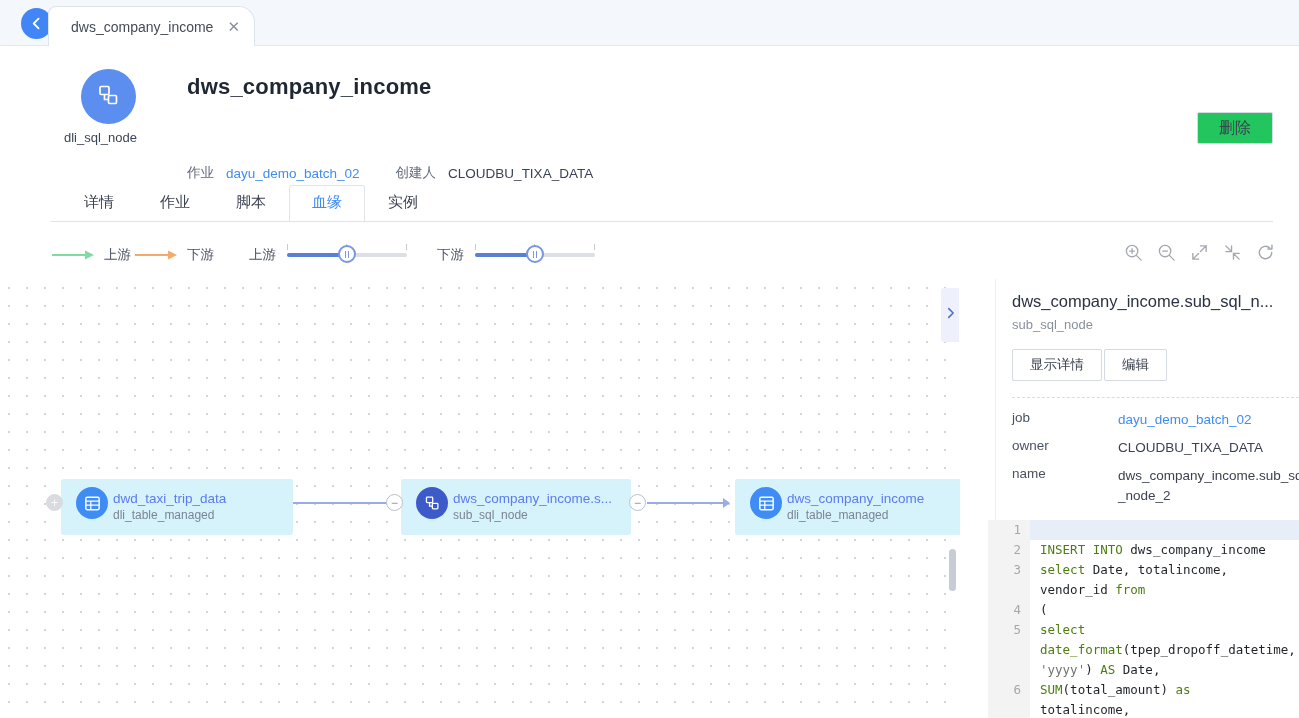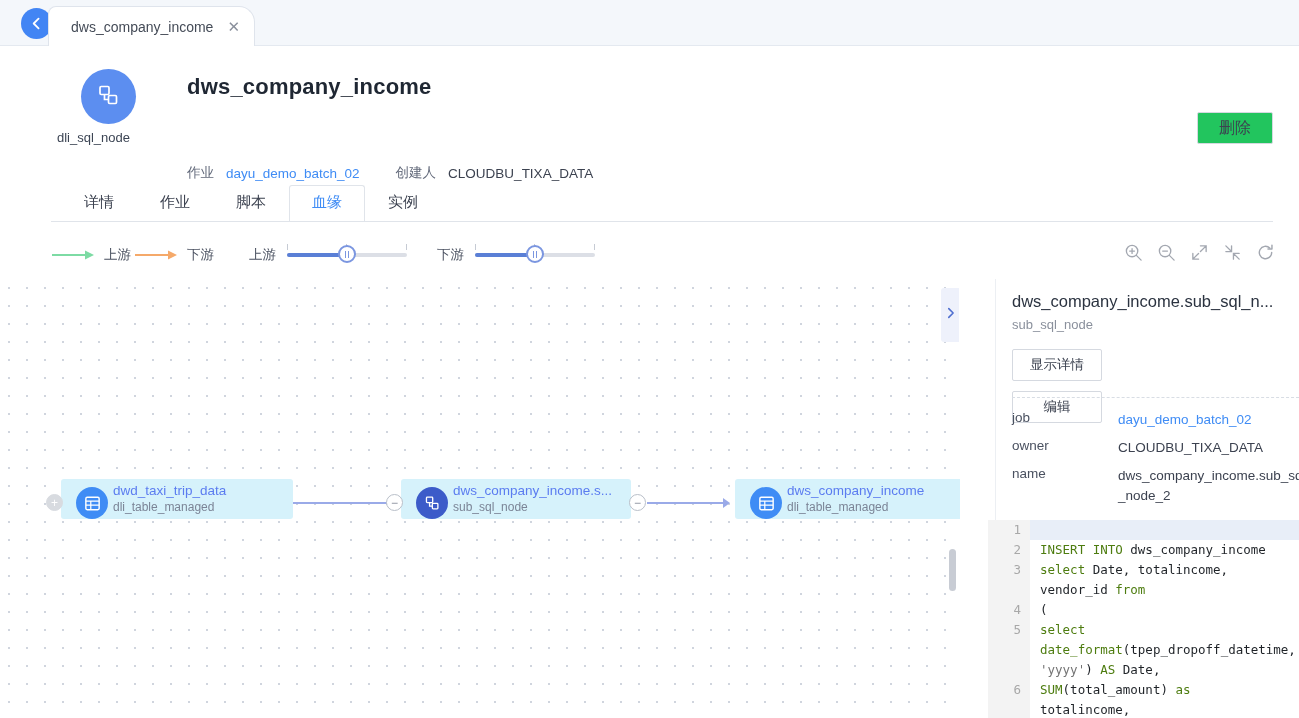--- a/index.html
+++ b/index.html
@@ -45,21 +45,21 @@
     line-height: 1; cursor: pointer;
   }
 
   
   .page-head {
     position: absolute; left: 0; top: 46px; width: 1299px; height: 135px;
     background: #ffffff;
   }
   .node-avatar-wrap {
     position: absolute; left: 79px; top: 23px;
-    width: 58px; text-align: left;
+    width: 58px; text-align: right;
   }
   .node-avatar {
     width: 55px; height: 55px; border-radius: 50%;
     background: #5a8dee; background: #5c8ef0;
     display: flex; align-items: center; justify-content: center;
     margin: 0 auto;
   }
   .node-avatar-label {
     margin-top: 6px; font-size: 13px; color: #3c4554; white-space: nowrap;
     margin-left: -22px;
@@ -158,21 +158,21 @@
 
   
   .canvas {
     position: absolute; left: 0; top: 279px; width: 960px; height: 439px;
     background-color: #ffffff;
     background-image: radial-gradient(#d0d5de 1px, transparent 1px);
     background-size: 18px 18px;
     overflow: hidden;
   }
   .node {
-    position: absolute; height: 40px;
+    position: absolute; height: 56px;
     background: #d6f2fb; border-radius: 3px;
     display: flex; align-items: center; padding-left: 52px;
     cursor: pointer;
   }
   .node-icon {
     position: absolute; left: 15px; top: 8px;
     width: 32px; height: 32px; border-radius: 50%;
     background: #3f8cf5;
     display: flex; align-items: center; justify-content: center;
   }
@@ -220,21 +220,21 @@
   .panel-title {
     position: absolute; left: 16px; top: 13px; width: 292px;
     font-size: 16.5px; color: #2b3340; white-space: nowrap;
     overflow: hidden; text-overflow: ellipsis;
   }
   .panel-subtitle {
     position: absolute; left: 16px; top: 38px;
     font-size: 13px; color: #8a909c;
   }
   .panel-btns {
-    position: absolute; left: 16px; top: 70px; display: flex; gap: 10px; flex-direction: column;
+    position: absolute; left: 16px; top: 70px; display: flex; gap: 2px;
   }
   .panel-btn {
     height: 32px; padding: 0 17px;
     border: 1px solid #d5d9e0; background: #fff;
     border-radius: 2px; font-size: 13.5px; color: #3c4250;
     cursor: pointer; font-family: inherit;
   }
   .panel-divider {
     position: absolute; left: 16px; top: 118px; width: 292px;
     border-top: 1px dashed #d8dde4;

